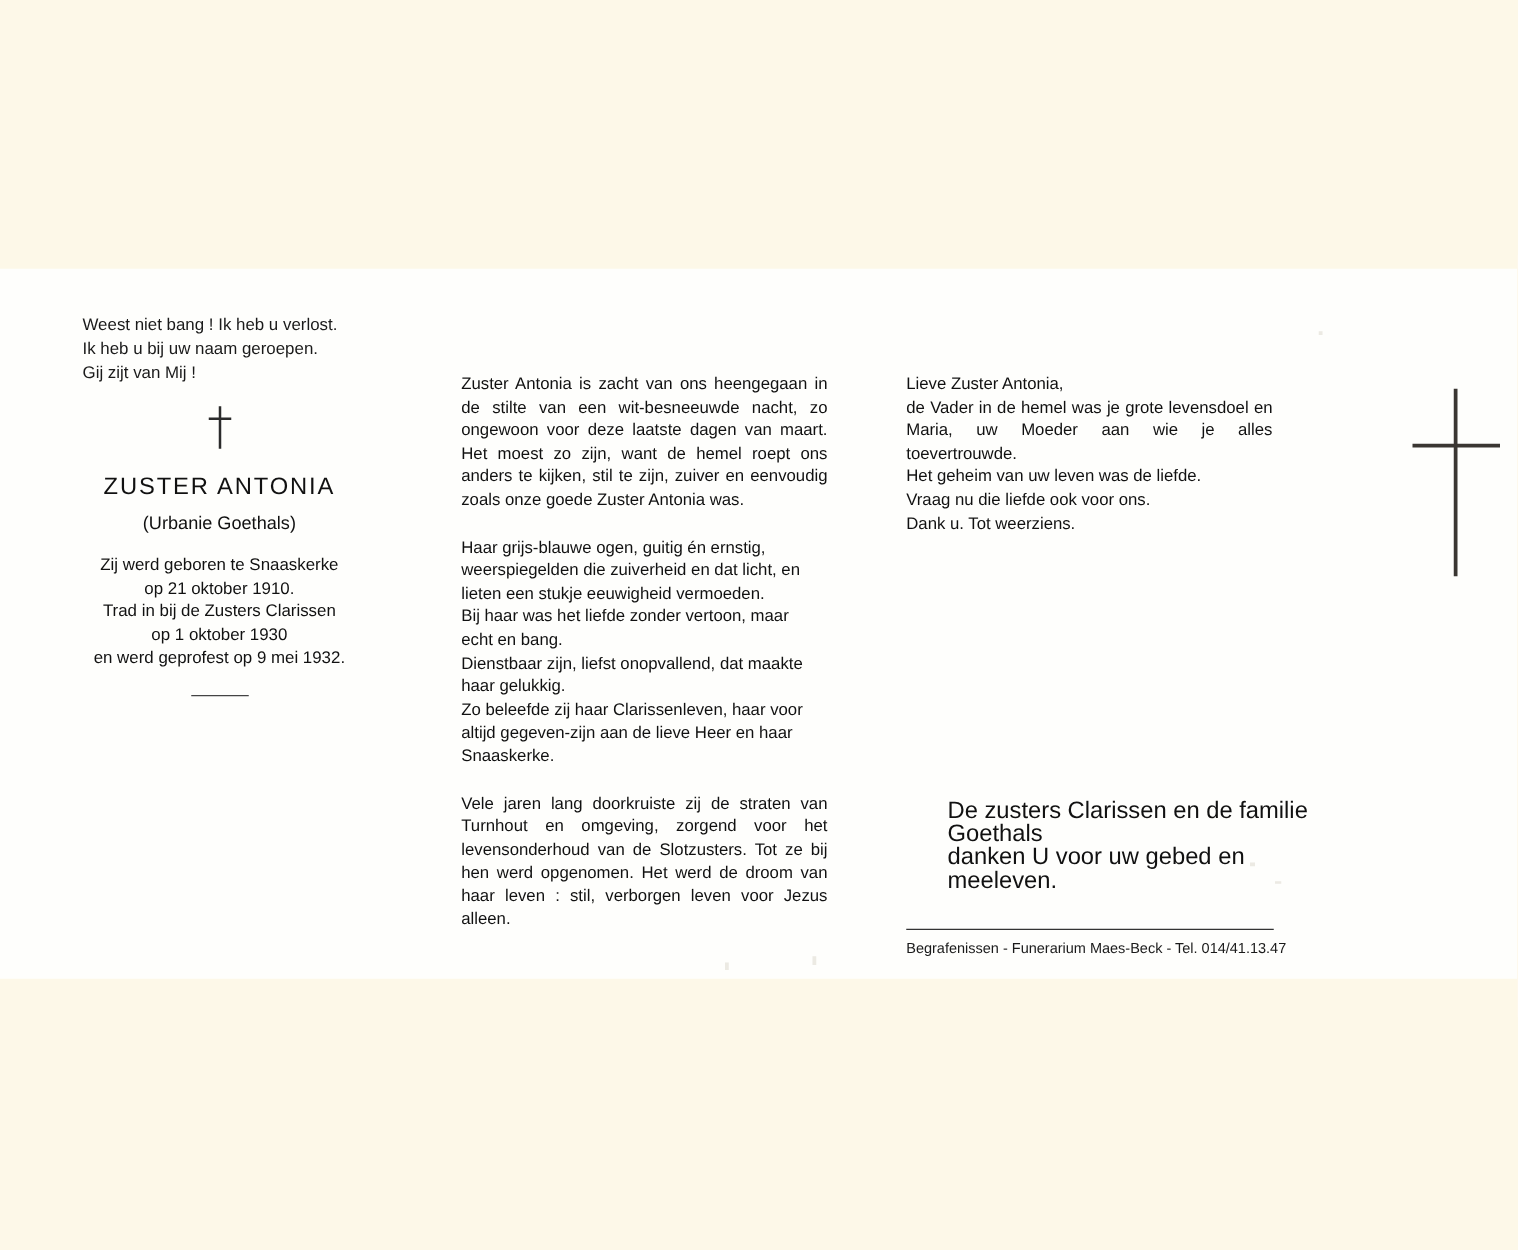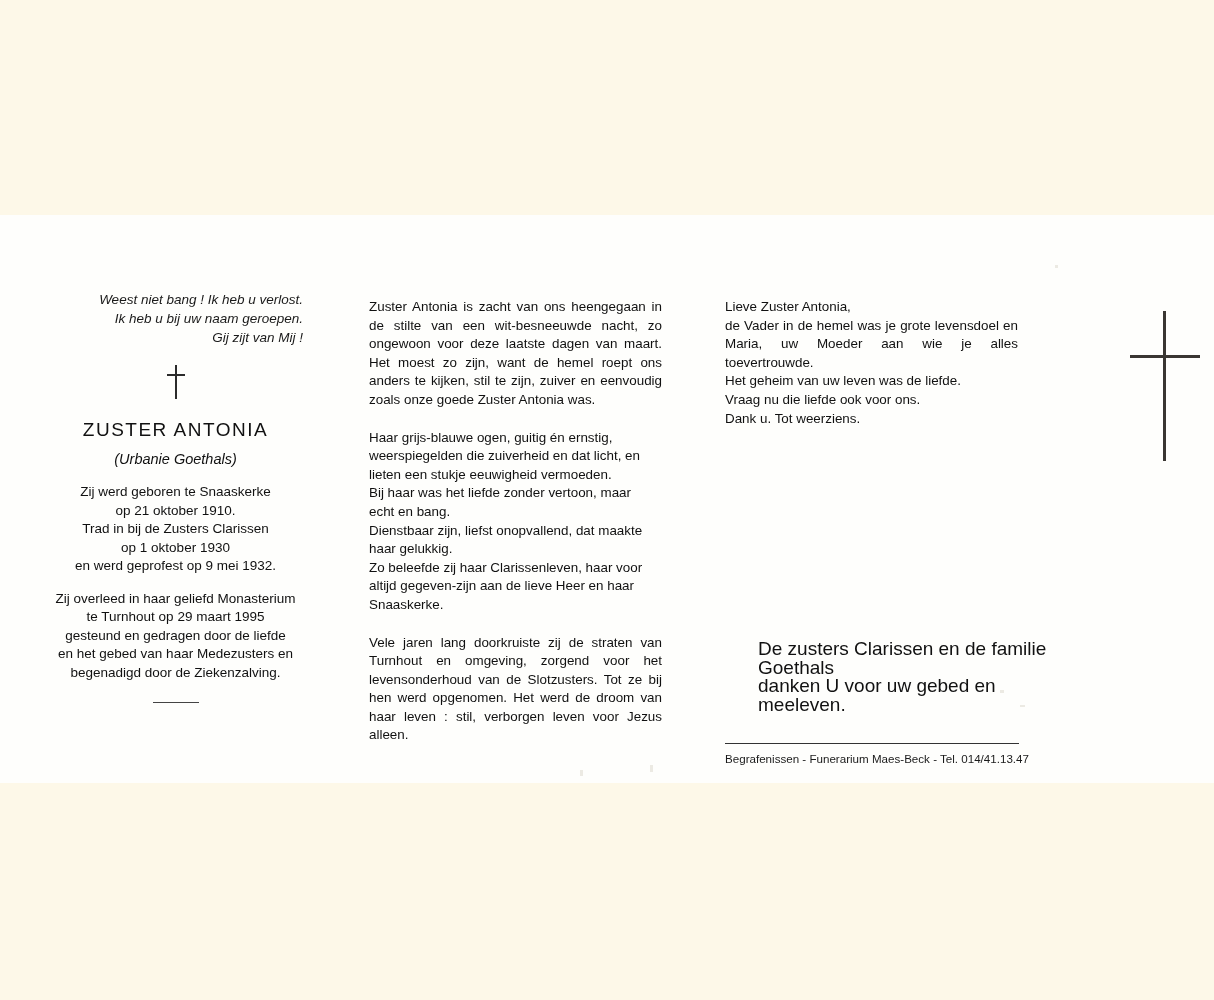--- a/index.html
+++ b/index.html
@@ -33,27 +33,25 @@
   }
   
   #col1 {
     position: absolute;
     left: 48px;
     top: 35px;
     width: 255px;
     text-align: center;
   }
   .verse {
-    text-align: right;
-    font-style: italic;
+    text-align: left;
     font-size: 13.5px;
     line-height: 19px;
     color: #1a1a1a;
     margin-left: 18px;
-    margin-top: 40px;
   }
   .cross-small {
     margin: 18px auto 20px auto;
     width: 26px;
     height: 34px;
     position: relative;
   }
   .cross-small:before {
     content: "";
     position: absolute;
@@ -78,21 +76,20 @@
     margin-bottom: 16px;
   }
   .name {
     font-size: 19px;
     letter-spacing: 1.5px;
     margin-bottom: 10px;
   }
   .birthname {
     font-size: 14.5px;
     margin-bottom: 12px;
-    font-style: italic;
   }
   .bio {
     font-size: 13.5px;
     line-height: 18.5px;
     margin-bottom: 14px;
     margin-top: 16px;
   }
   .bio2 {
     font-size: 13.5px;
     line-height: 18.5px;
@@ -209,27 +206,20 @@
       <div class="birthname">(Urbanie Goethals)</div>
 
       <div class="bio">
         <div>Zij werd geboren te Snaaskerke</div>
         <div>op 21 oktober 1910.</div>
         <div>Trad in bij de Zusters Clarissen</div>
         <div>op 1 oktober 1930</div>
         <div>en werd geprofest op 9 mei 1932.</div>
       </div>
 
-      <div class="bio2">
-        <div>Zij overleed in haar geliefd Monasterium</div>
-        <div>te Turnhout op 29 maart 1995</div>
-        <div>gesteund en gedragen door de liefde</div>
-        <div>en het gebed van haar Medezusters en</div>
-        <div>begenadigd door de Ziekenzalving.</div>
-      </div>
 
       <div class="rule-short"></div>
     </div>
 
     <div id="col2">
       <p>Zuster Antonia is zacht van ons heengegaan in de stilte van een wit-besneeuwde nacht, zo ongewoon voor deze laatste dagen van maart. Het moest zo zijn, want de hemel roept ons anders te kijken, stil te zijn, zuiver en eenvoudig zoals onze goede Zuster Antonia was.</p>
 
       <p class="nojust">
         <span>Haar grijs-blauwe ogen, guitig én ernstig,</span><br>
         <span>weerspiegelden die zuiverheid en dat licht, en</span><br>

